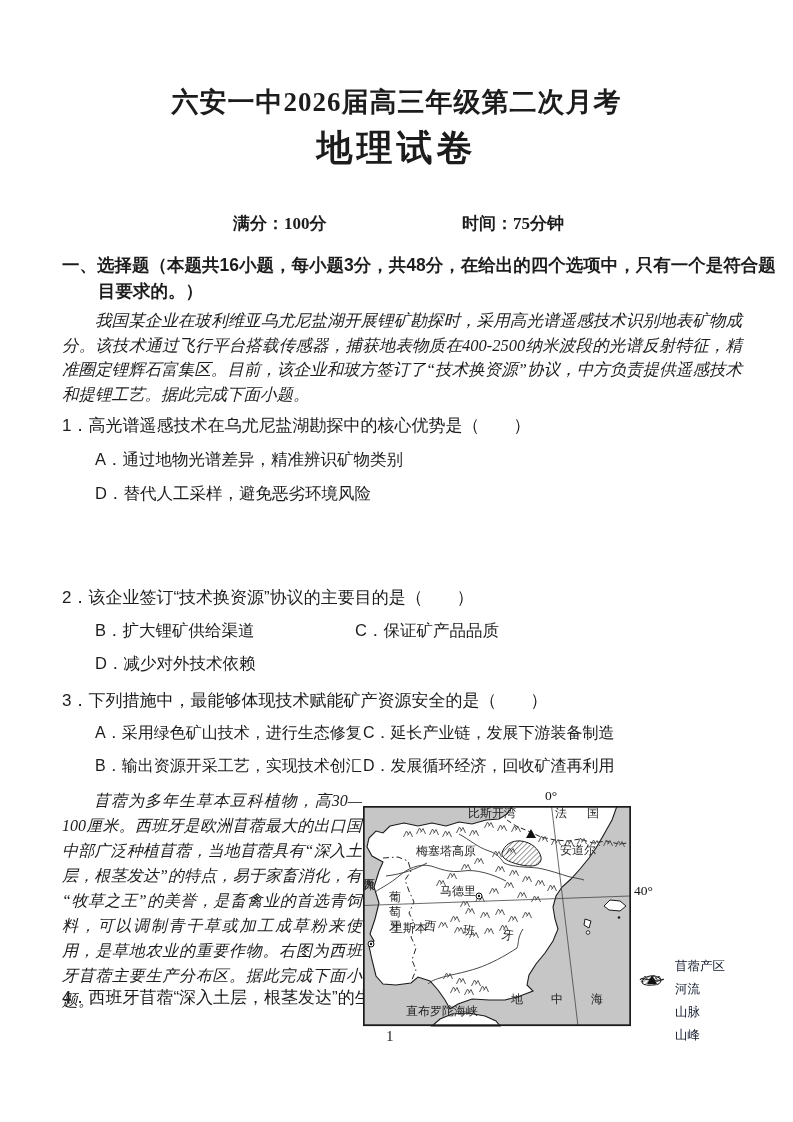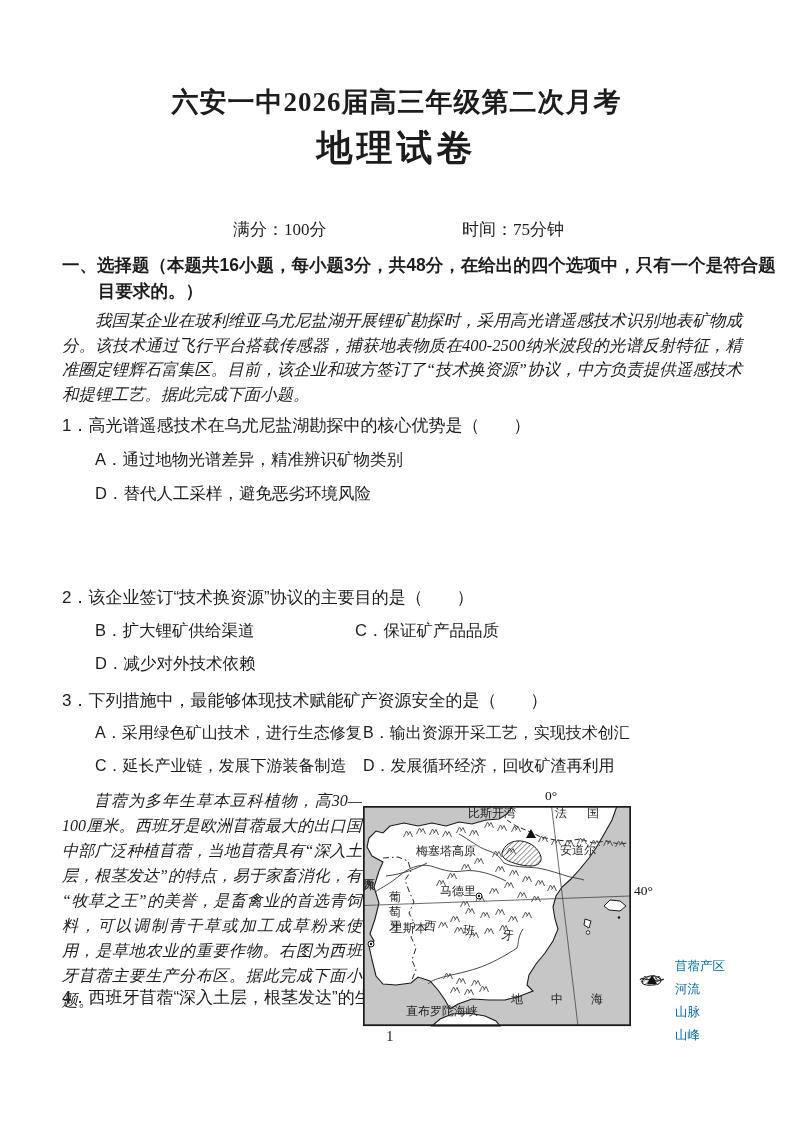--- a/index.html
+++ b/index.html
@@ -5,21 +5,21 @@
   html,body{margin:0;padding:0;}
   body{
     position:relative;width:793px;height:1122px;background:#ffffff;
     font-family:"Liberation Sans",sans-serif;color:#1c1c1c;overflow:hidden;
   }
   .abs{position:absolute;}
   .serif{font-family:"Liberation Serif",serif;}
   .kai{font-family:"Liberation Serif",serif;font-style:italic;}
   .title1{top:84px;left:0;width:793px;text-align:center;font-weight:bold;font-size:27px;letter-spacing:1px;}
   .title2{top:124px;left:0;width:793px;text-align:center;font-weight:bold;font-size:36px;letter-spacing:4px;}
-  .score{top:218px;font-weight:normal;font-size:17px;}
+  .score{top:212px;font-weight:bold;font-size:17px;}
   .score.full{left:233px;}
   .score.time{left:462px;}
   .section-head{top:252px;left:62px;width:682px;font-weight:bold;font-size:17.5px;line-height:26px;padding-left:36px;text-indent:-36px;}
   .passage1{top:309px;left:62px;width:680px;font-size:16.5px;line-height:24.5px;text-align:justify;text-indent:2em;}
   .stem{left:62px;font-size:17px;white-space:nowrap;text-align:right;}
   .q1-opts{top:449px;left:95px;list-style:none;margin:0;padding:0;font-size:16.5px;}
   .q1-opts li{margin-bottom:12.5px;line-height:21px;white-space:nowrap;}
   .opt-grid{left:95px;display:grid;row-gap:12px;font-size:16.5px;line-height:21px;}
   .opt-grid.g2{grid-template-columns:260px auto;}
   .opt-grid.g3{grid-template-columns:268px auto;font-size:16px;}
@@ -30,21 +30,21 @@
   
   .map-wrap{top:788px;left:363px;width:400px;height:265px;}
   .map-wrap svg{position:absolute;left:0;top:18px;display:block;}
   .mlabel{position:absolute;font-family:"Liberation Serif",serif;font-size:12px;color:#222;white-space:nowrap;line-height:13px;}
   .mlabel.c{transform:translateX(-50%);}
   .mlabel.vert{writing-mode:vertical-rl;text-orientation:upright;}
   .deg{position:absolute;font-family:"Liberation Serif",serif;font-size:13.5px;color:#111;}
   .legend{position:absolute;left:276px;top:167px;}
   .legend-row{display:flex;align-items:center;height:23px;}
   .legend-row .li-icon{width:32px;display:flex;justify-content:center;align-items:center;}
-  .legend-row .li-label{font-family:"Liberation Serif",serif;font-size:12.5px;color:#0369a1;margin-left:4px;}
+  .legend-row .li-label{font-family:"Liberation Serif",serif;font-size:12.5px;color:#0f172a;margin-left:4px;}
 </style>
 </head>
 <body>
 
 <div class="abs serif title1">六安一中2026届高三年级第二次月考</div>
 <div class="abs serif title2">地理试卷</div>
 <div class="abs serif score full">满分：100分</div>
 <div class="abs serif score time">时间：75分钟</div>
 
 <div class="abs section-head">一、选择题（本题共16小题，每小题3分，共48分，在给出的四个选项中，只有一个是符合题目要求的。）</div>
@@ -60,22 +60,22 @@
 <div class="abs stem" style="top:586px;">2．该企业签订“技术换资源”协议的主要目的是（　　）</div>
 <div class="abs opt-grid g2" style="top:620px;">
   <span>B．扩大锂矿供给渠道</span>
   <span>C．保证矿产品品质</span>
   <span>D．减少对外技术依赖</span>
 </div>
 
 <div class="abs stem" style="top:689px;">3．下列措施中，最能够体现技术赋能矿产资源安全的是（　　）</div>
 <div class="abs opt-grid g3" style="top:722px;">
   <span>A．采用绿色矿山技术，进行生态修复</span>
+  <span>C．延长产业链，发展下游装备制造</span>
   <span>B．输出资源开采工艺，实现技术创汇</span>
-  <span>C．延长产业链，发展下游装备制造</span>
   <span>D．发展循环经济，回收矿渣再利用</span>
 </div>
 
 <div class="abs kai passage2">苜蓿为多年生草本豆科植物，高30—100厘米。西班牙是欧洲苜蓿最大的出口国中部广泛种植苜蓿，当地苜蓿具有“深入土层，根茎发达”的特点，易于家畜消化，有“牧草之王”的美誉，是畜禽业的首选青饲料，可以调制青干草或加工成草粉来使用，是草地农业的重要作物。右图为西班牙苜蓿主要生产分布区。据此完成下面小题。</div>
 
 <div class="abs stem q4stem">4．西班牙苜蓿“深入土层，根茎发达”的生</div>
 
 <div class="abs map-wrap">
   <div class="deg" style="left:182px;top:0px;">0°</div>
   <div class="deg" style="left:271px;top:95px;">40°</div>

